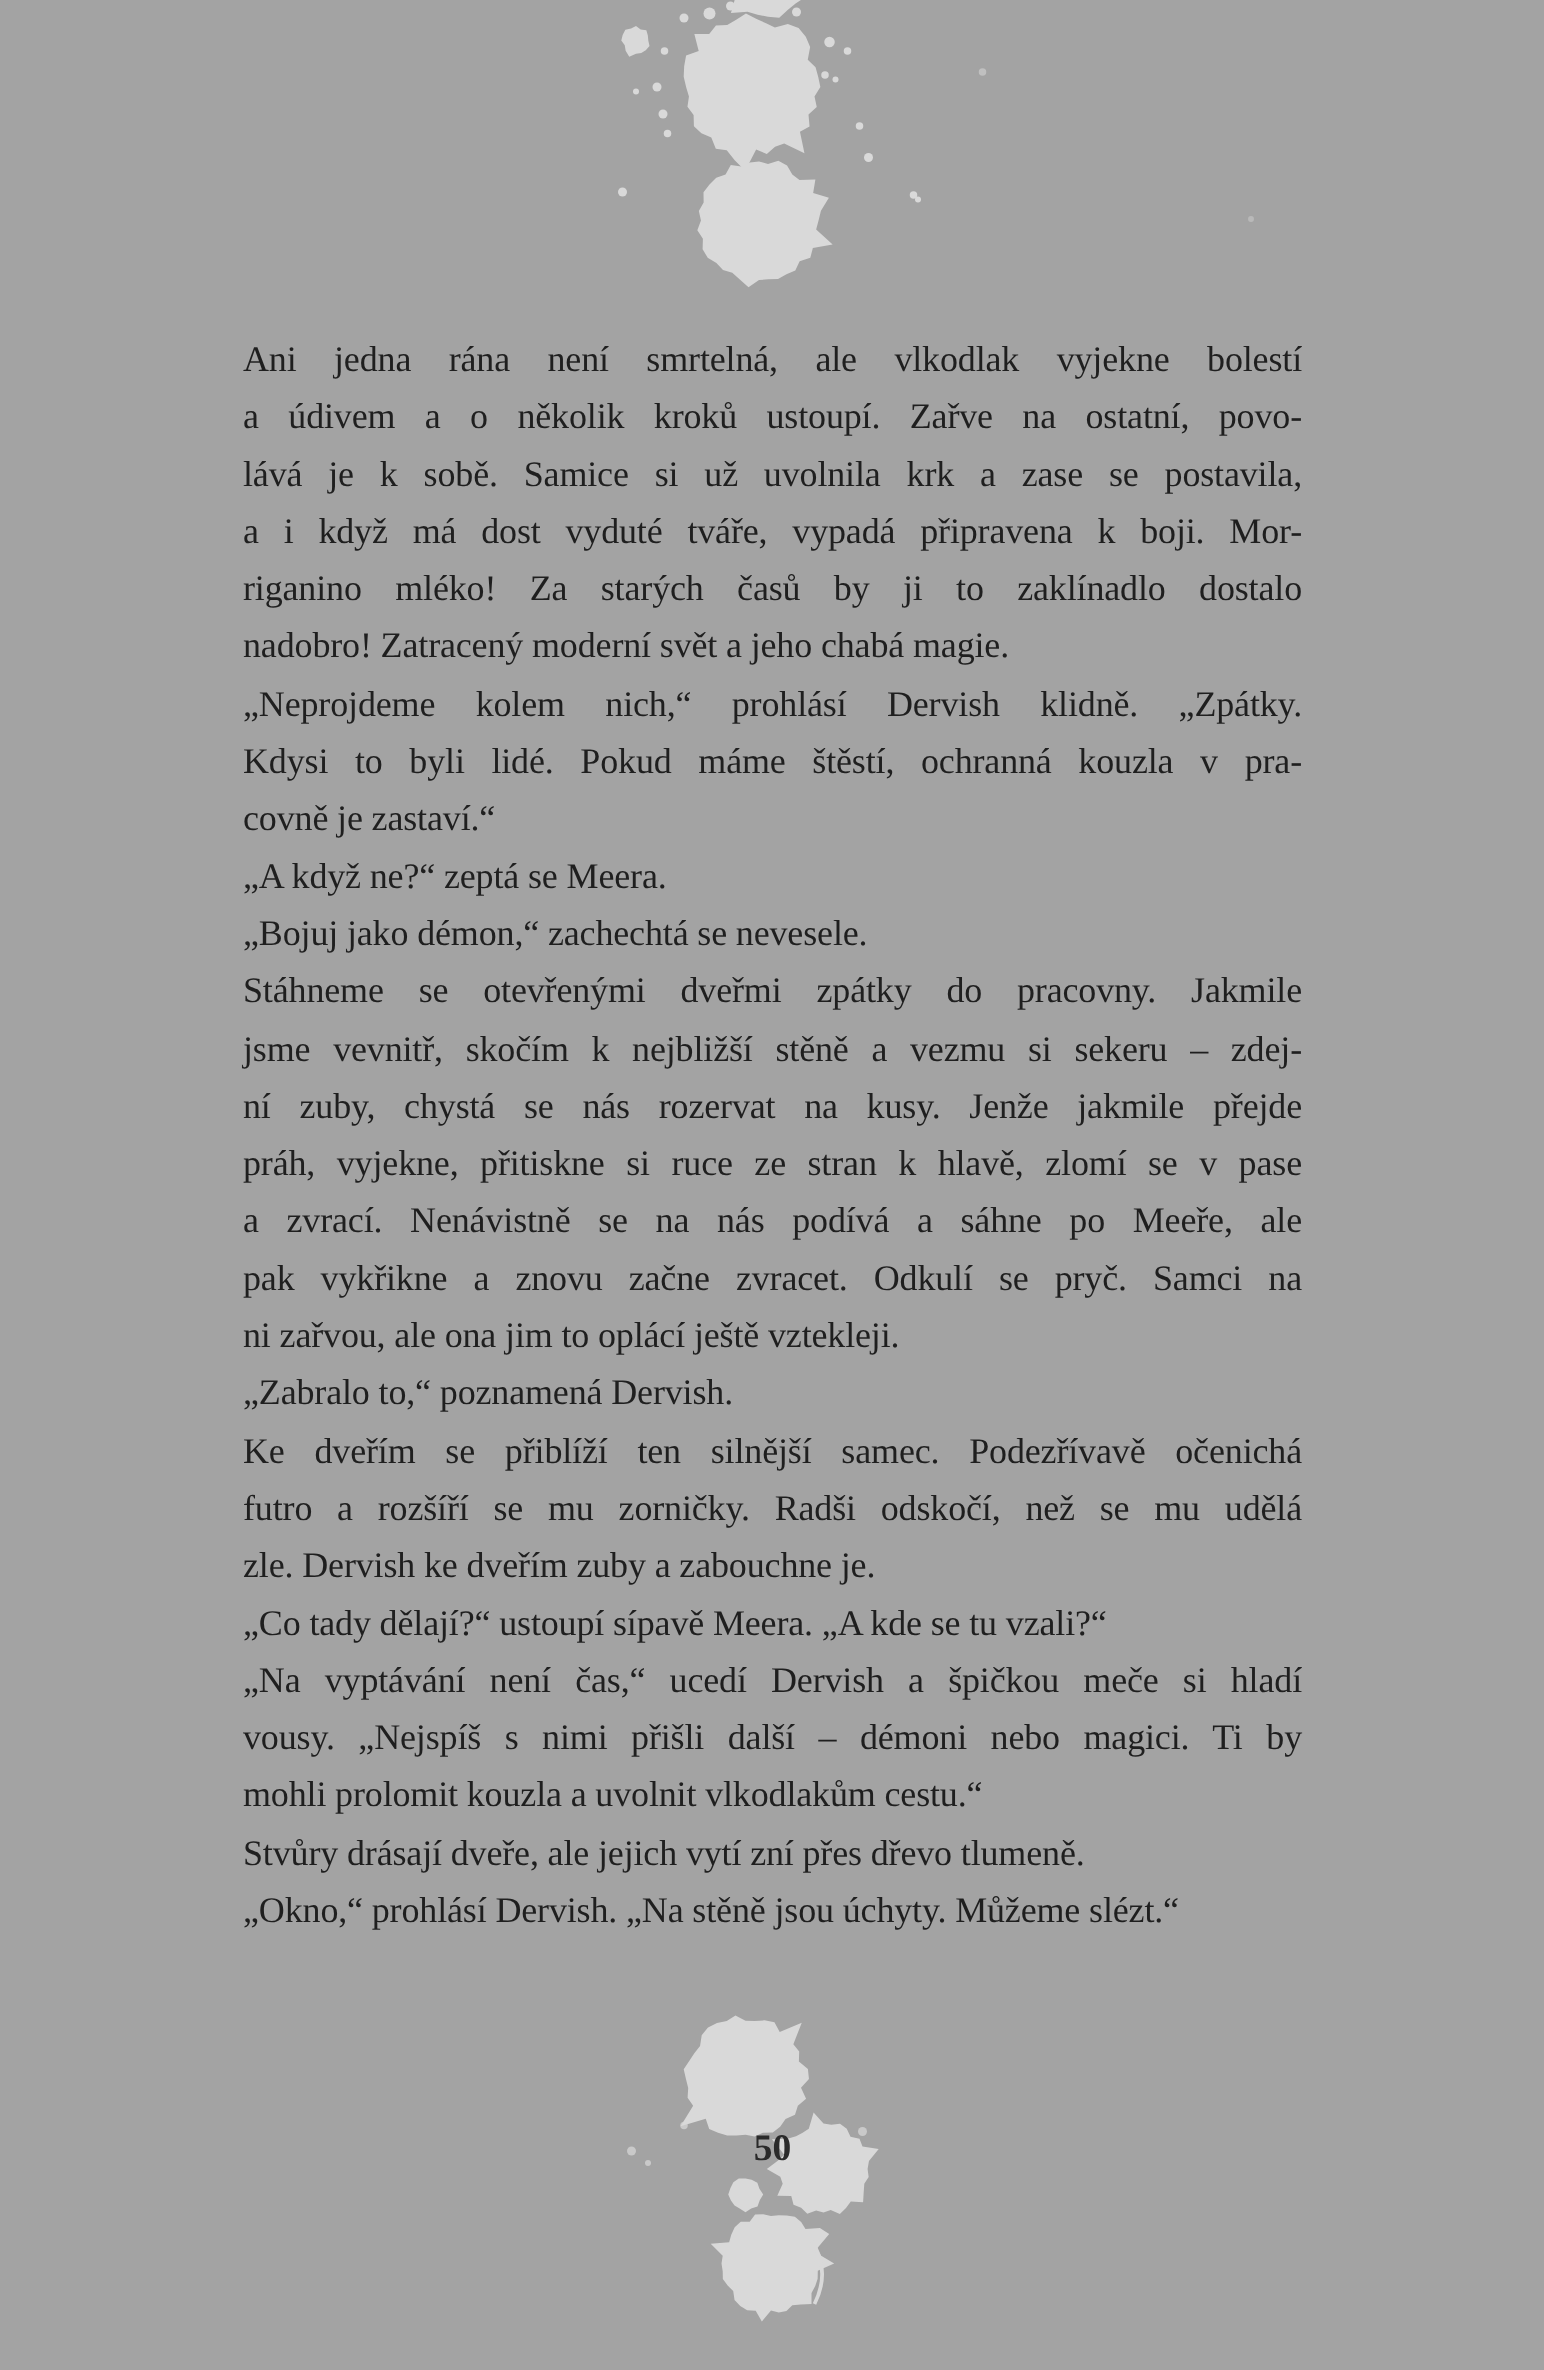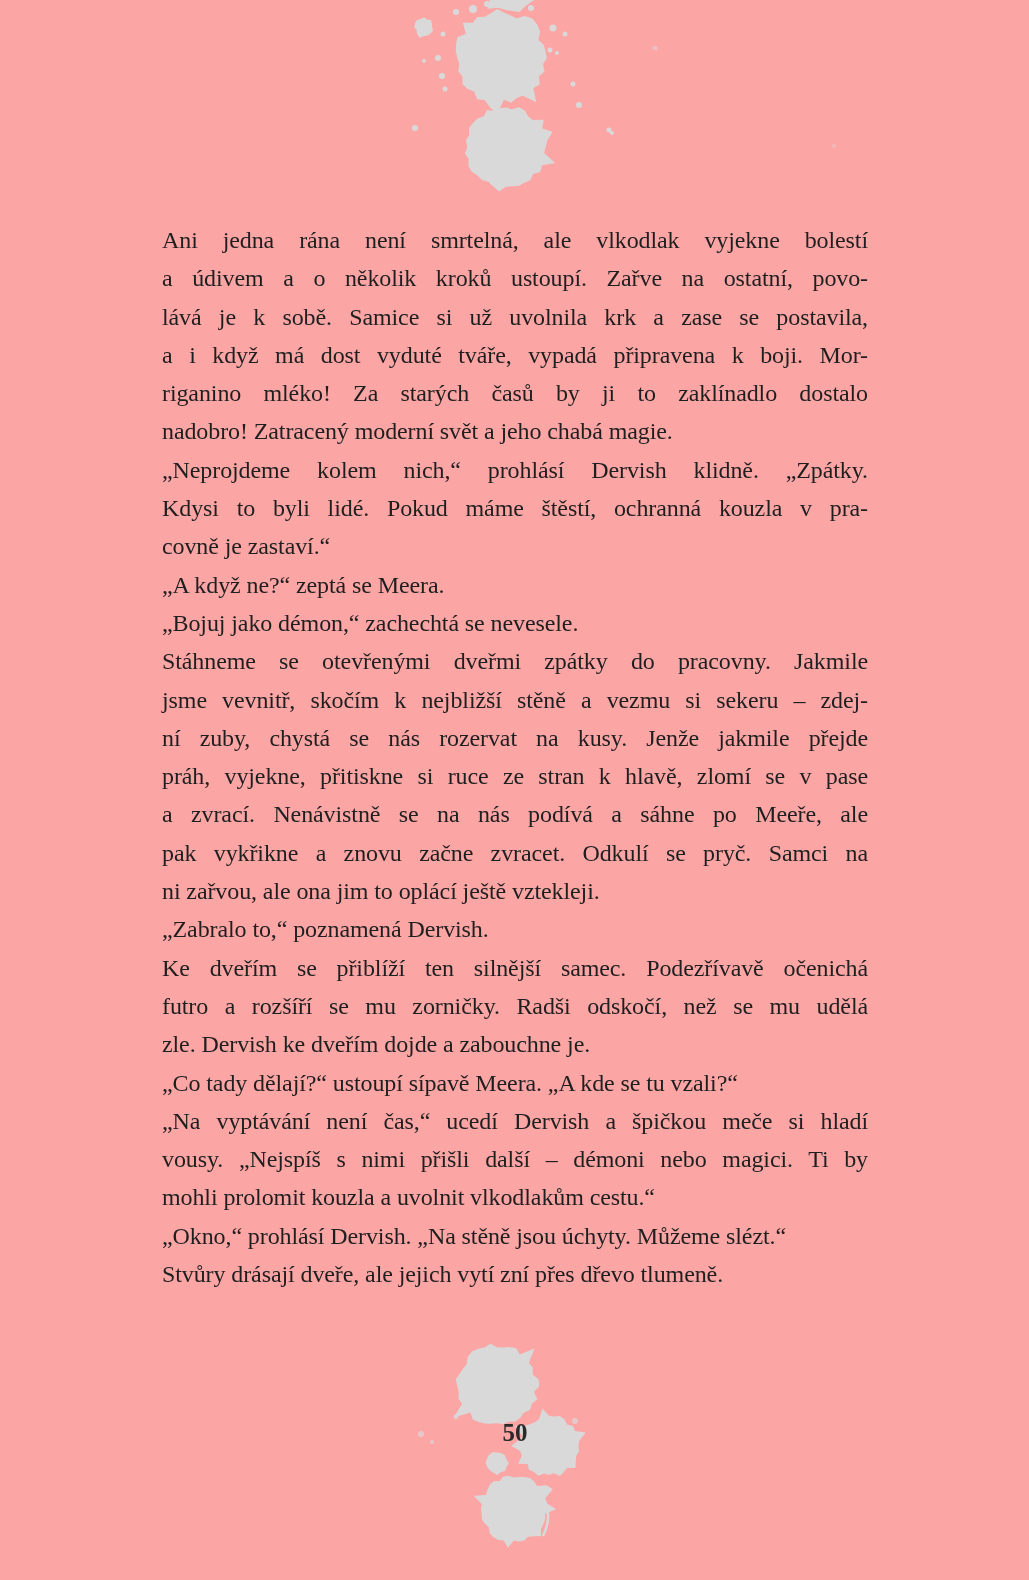--- a/index.html
+++ b/index.html
@@ -1,20 +1,20 @@
 <!DOCTYPE html>
 <html><head>
 <meta charset="utf-8">
 <style>
   html, body { margin: 0; padding: 0; background: #ffffff; }
   .page {
     position: relative;
     width: 1029px;
     height: 1580px;
-    background: #fca5a5;
+    background: #a3a3a3;
     overflow: hidden;
     font-family: "Liberation Serif", "DejaVu Serif", serif;
   }
   .splat-layer {
     position: absolute;
     left: 0; top: 0;
     width: 1029px; height: 1580px;
     z-index: 0;
     pointer-events: none;
   }
@@ -108,24 +108,24 @@
       <div class="ln">Stáhneme se otevřenými dveřmi zpátky do pracovny. Jakmile</div>
       <div class="ln">jsme vevnitř, skočím k nejbližší stěně a vezmu si sekeru – zdej-</div>
       <div class="ln">ní zuby, chystá se nás rozervat na kusy. Jenže jakmile přejde</div>
       <div class="ln">práh, vyjekne, přitiskne si ruce ze stran k hlavě, zlomí se v pase</div>
       <div class="ln">a zvrací. Nenávistně se na nás podívá a sáhne po Meeře, ale</div>
       <div class="ln">pak vykřikne a znovu začne zvracet. Odkulí se pryč. Samci na</div>
       <div class="ln last">ni zařvou, ale ona jim to oplácí ještě vztekleji.</div>
       <div class="ln last">„Zabralo to,“ poznamená Dervish.</div>
       <div class="ln">Ke dveřím se přiblíží ten silnější samec. Podezřívavě očenichá</div>
       <div class="ln">futro a rozšíří se mu zorničky. Radši odskočí, než se mu udělá</div>
-      <div class="ln last">zle. Dervish ke dveřím dojde a zabouchne je.</div>
+      <div class="ln last">zle. Dervish ke dveřím zuby a zabouchne je.</div>
       <div class="ln last">„Co tady dělají?“ ustoupí sípavě Meera. „A kde se tu vzali?“</div>
       <div class="ln">„Na vyptávání není čas,“ ucedí Dervish a špičkou meče si hladí</div>
       <div class="ln">vousy. „Nejspíš s nimi přišli další – démoni nebo magici. Ti by</div>
       <div class="ln last">mohli prolomit kouzla a uvolnit vlkodlakům cestu.“</div>
+      <div class="ln last">Stvůry drásají dveře, ale jejich vytí zní přes dřevo tlumeně.</div>
       <div class="ln last">„Okno,“ prohlásí Dervish. „Na stěně jsou úchyty. Můžeme slézt.“</div>
-      <div class="ln last">Stvůry drásají dveře, ale jejich vytí zní přes dřevo tlumeně.</div>
     </main>
 
   <div class="page-number">50</div>
 
 </div>
 
 </body></html>

